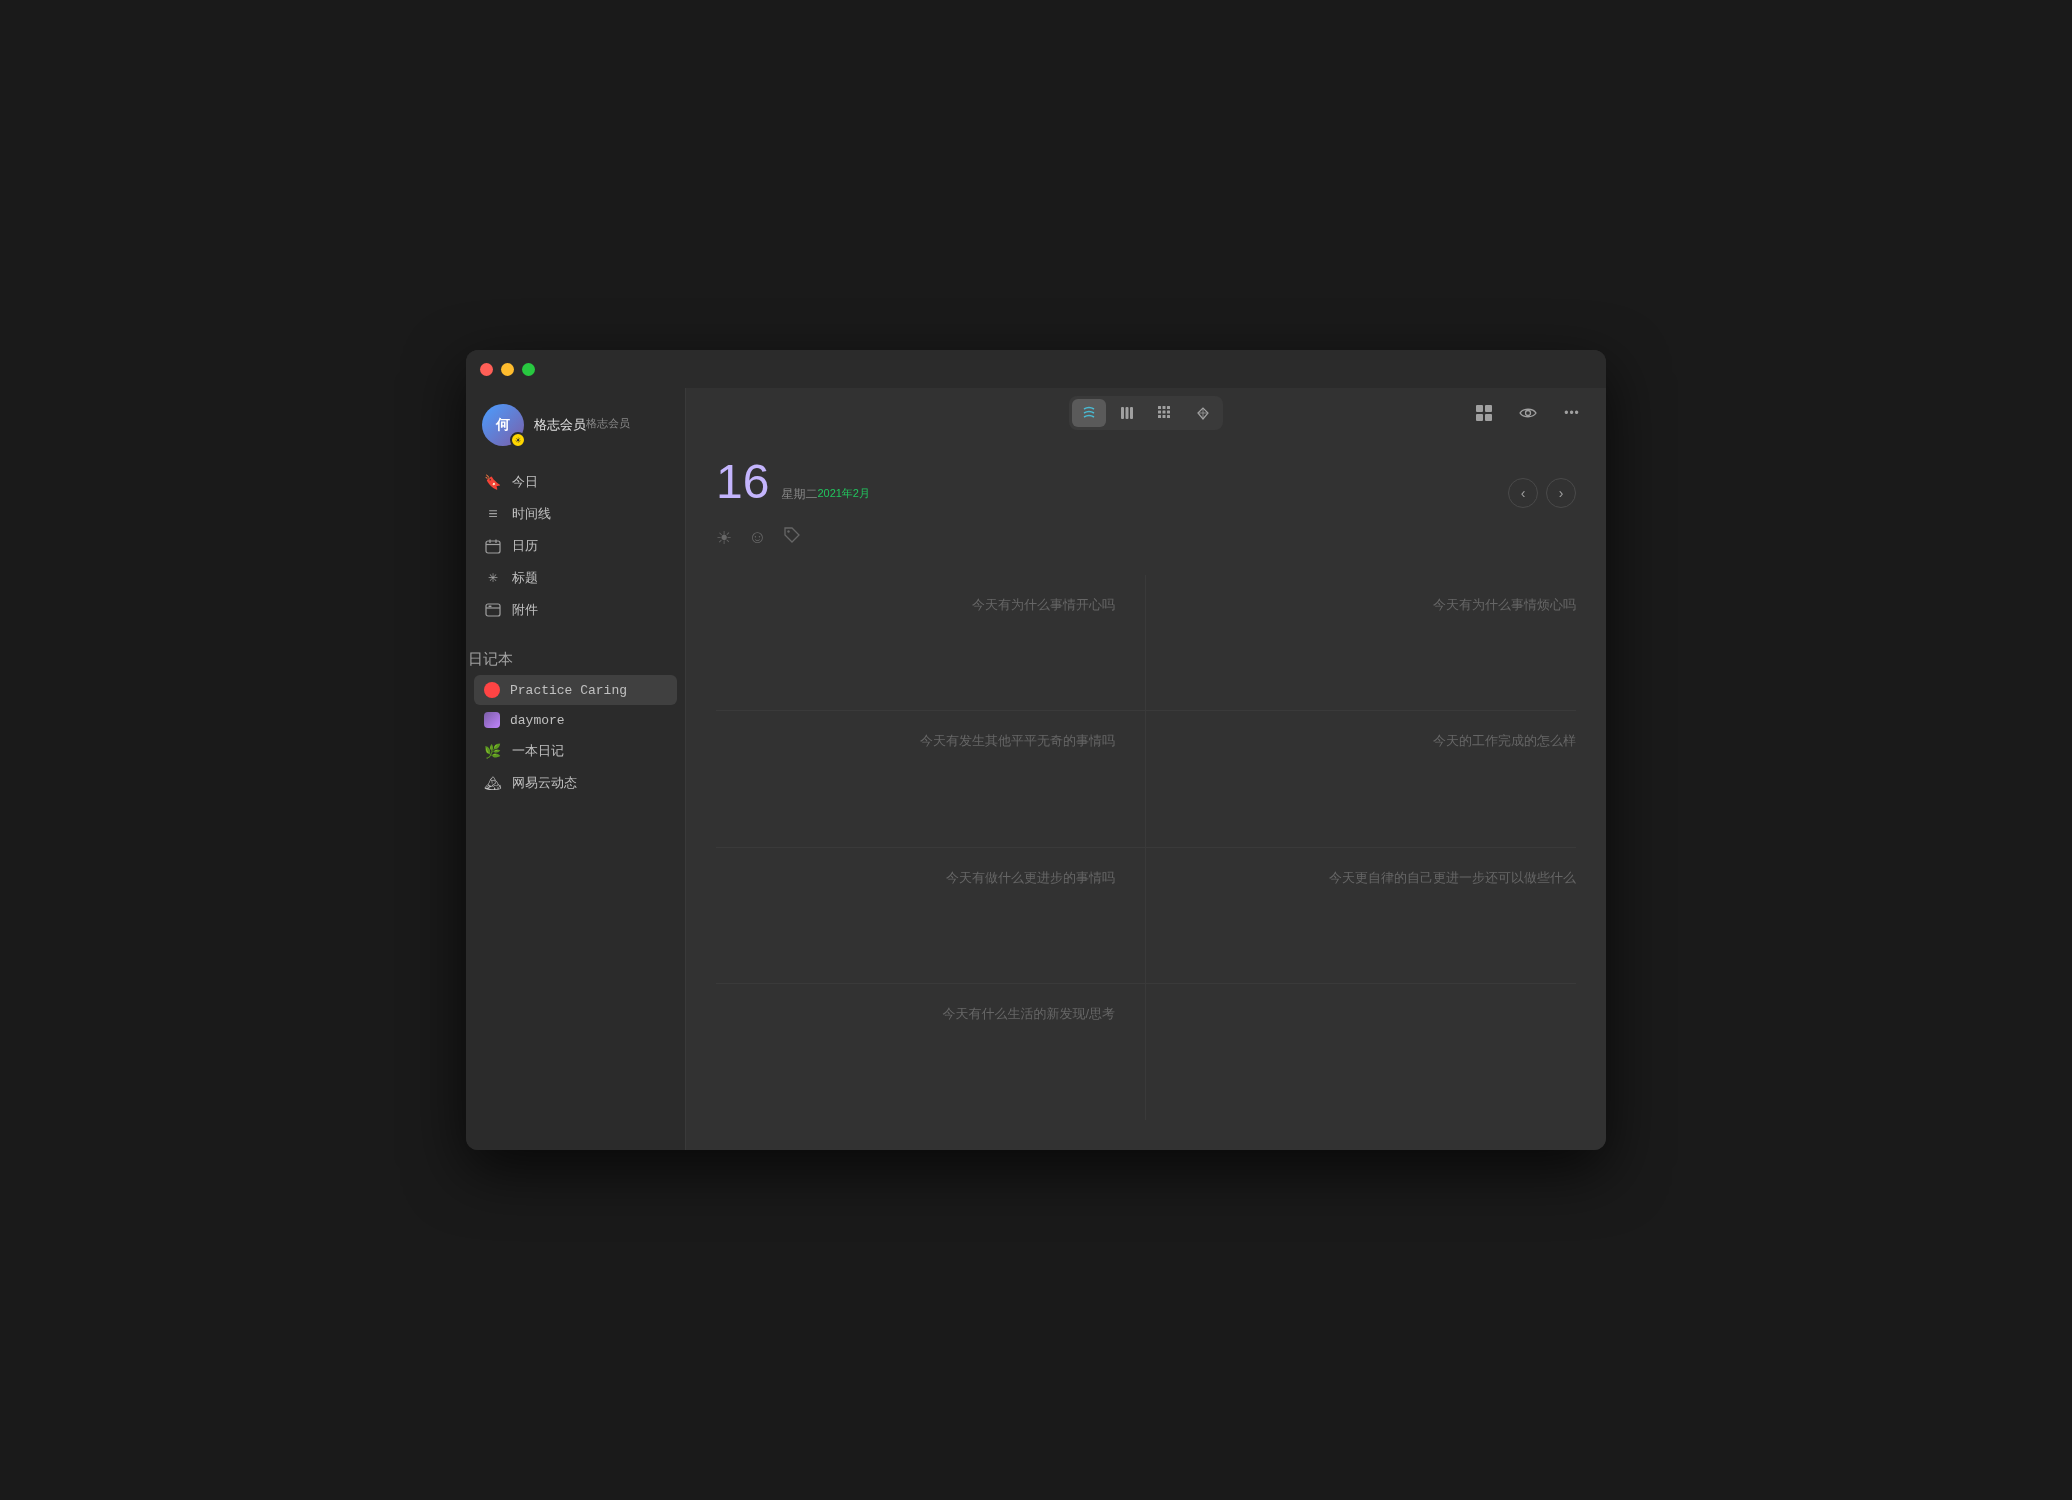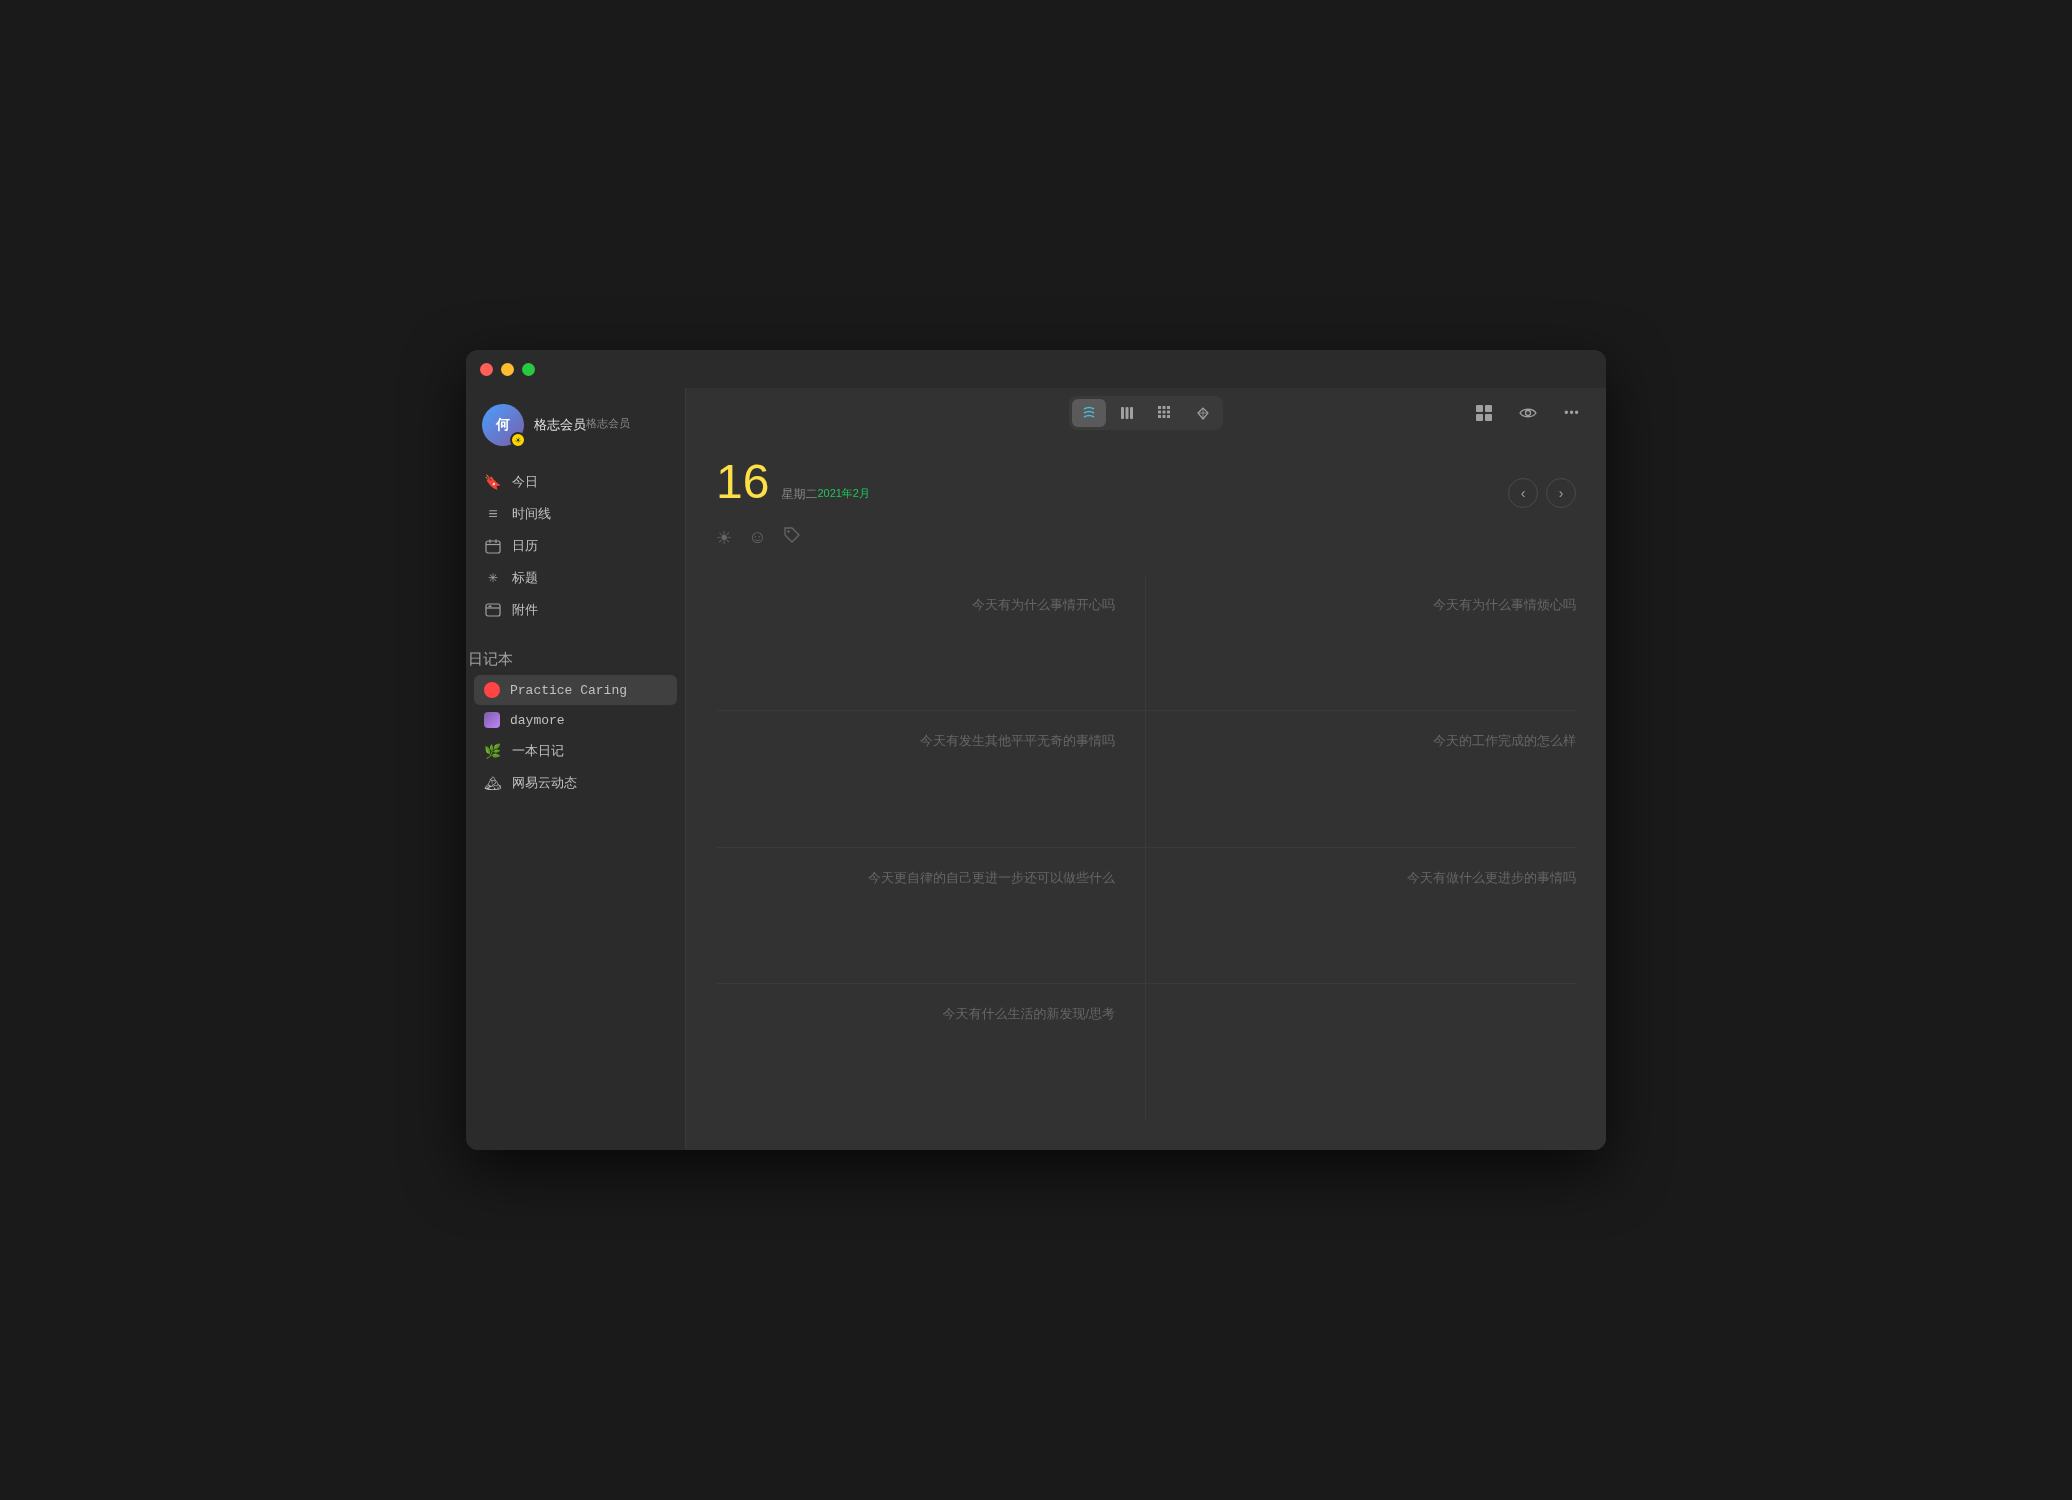--- a/index.html
+++ b/index.html
@@ -233,21 +233,21 @@
     .date-header {
       padding: 20px 30px 10px;
       display: flex;
       align-items: baseline;
       gap: 12px;
       flex-shrink: 0;
     }
     .date-day {
       font-size: 48px;
       font-weight: 300;
-      color: #fde047;
+      color: #c4b5fd;
       line-height: 1;
     }
     .date-meta {
       display: flex;
       flex-direction: row;
     }
     .date-weekday {
       font-size: 12px;
       color: #888;
     }
@@ -499,24 +499,24 @@
         </div>
 
         <div class="journal-cell">
           <span class="journal-prompt">今天有发生其他平平无奇的事情吗</span>
         </div>
         <div class="journal-cell">
           <span class="journal-prompt">今天的工作完成的怎么样</span>
         </div>
 
         <div class="journal-cell">
+          <span class="journal-prompt">今天有做什么更进步的事情吗</span>
+        </div>
+        <div class="journal-cell">
           <span class="journal-prompt">今天更自律的自己更进一步还可以做些什么</span>
-        </div>
-        <div class="journal-cell">
-          <span class="journal-prompt">今天有做什么更进步的事情吗</span>
         </div>
 
         <div class="journal-cell" style="border-bottom:none;">
           <span class="journal-prompt">今天有什么生活的新发现/思考</span>
         </div>
         <div class="journal-cell" style="border-bottom:none;"></div>
       </div>
     </div>
   </div>
 </div>

